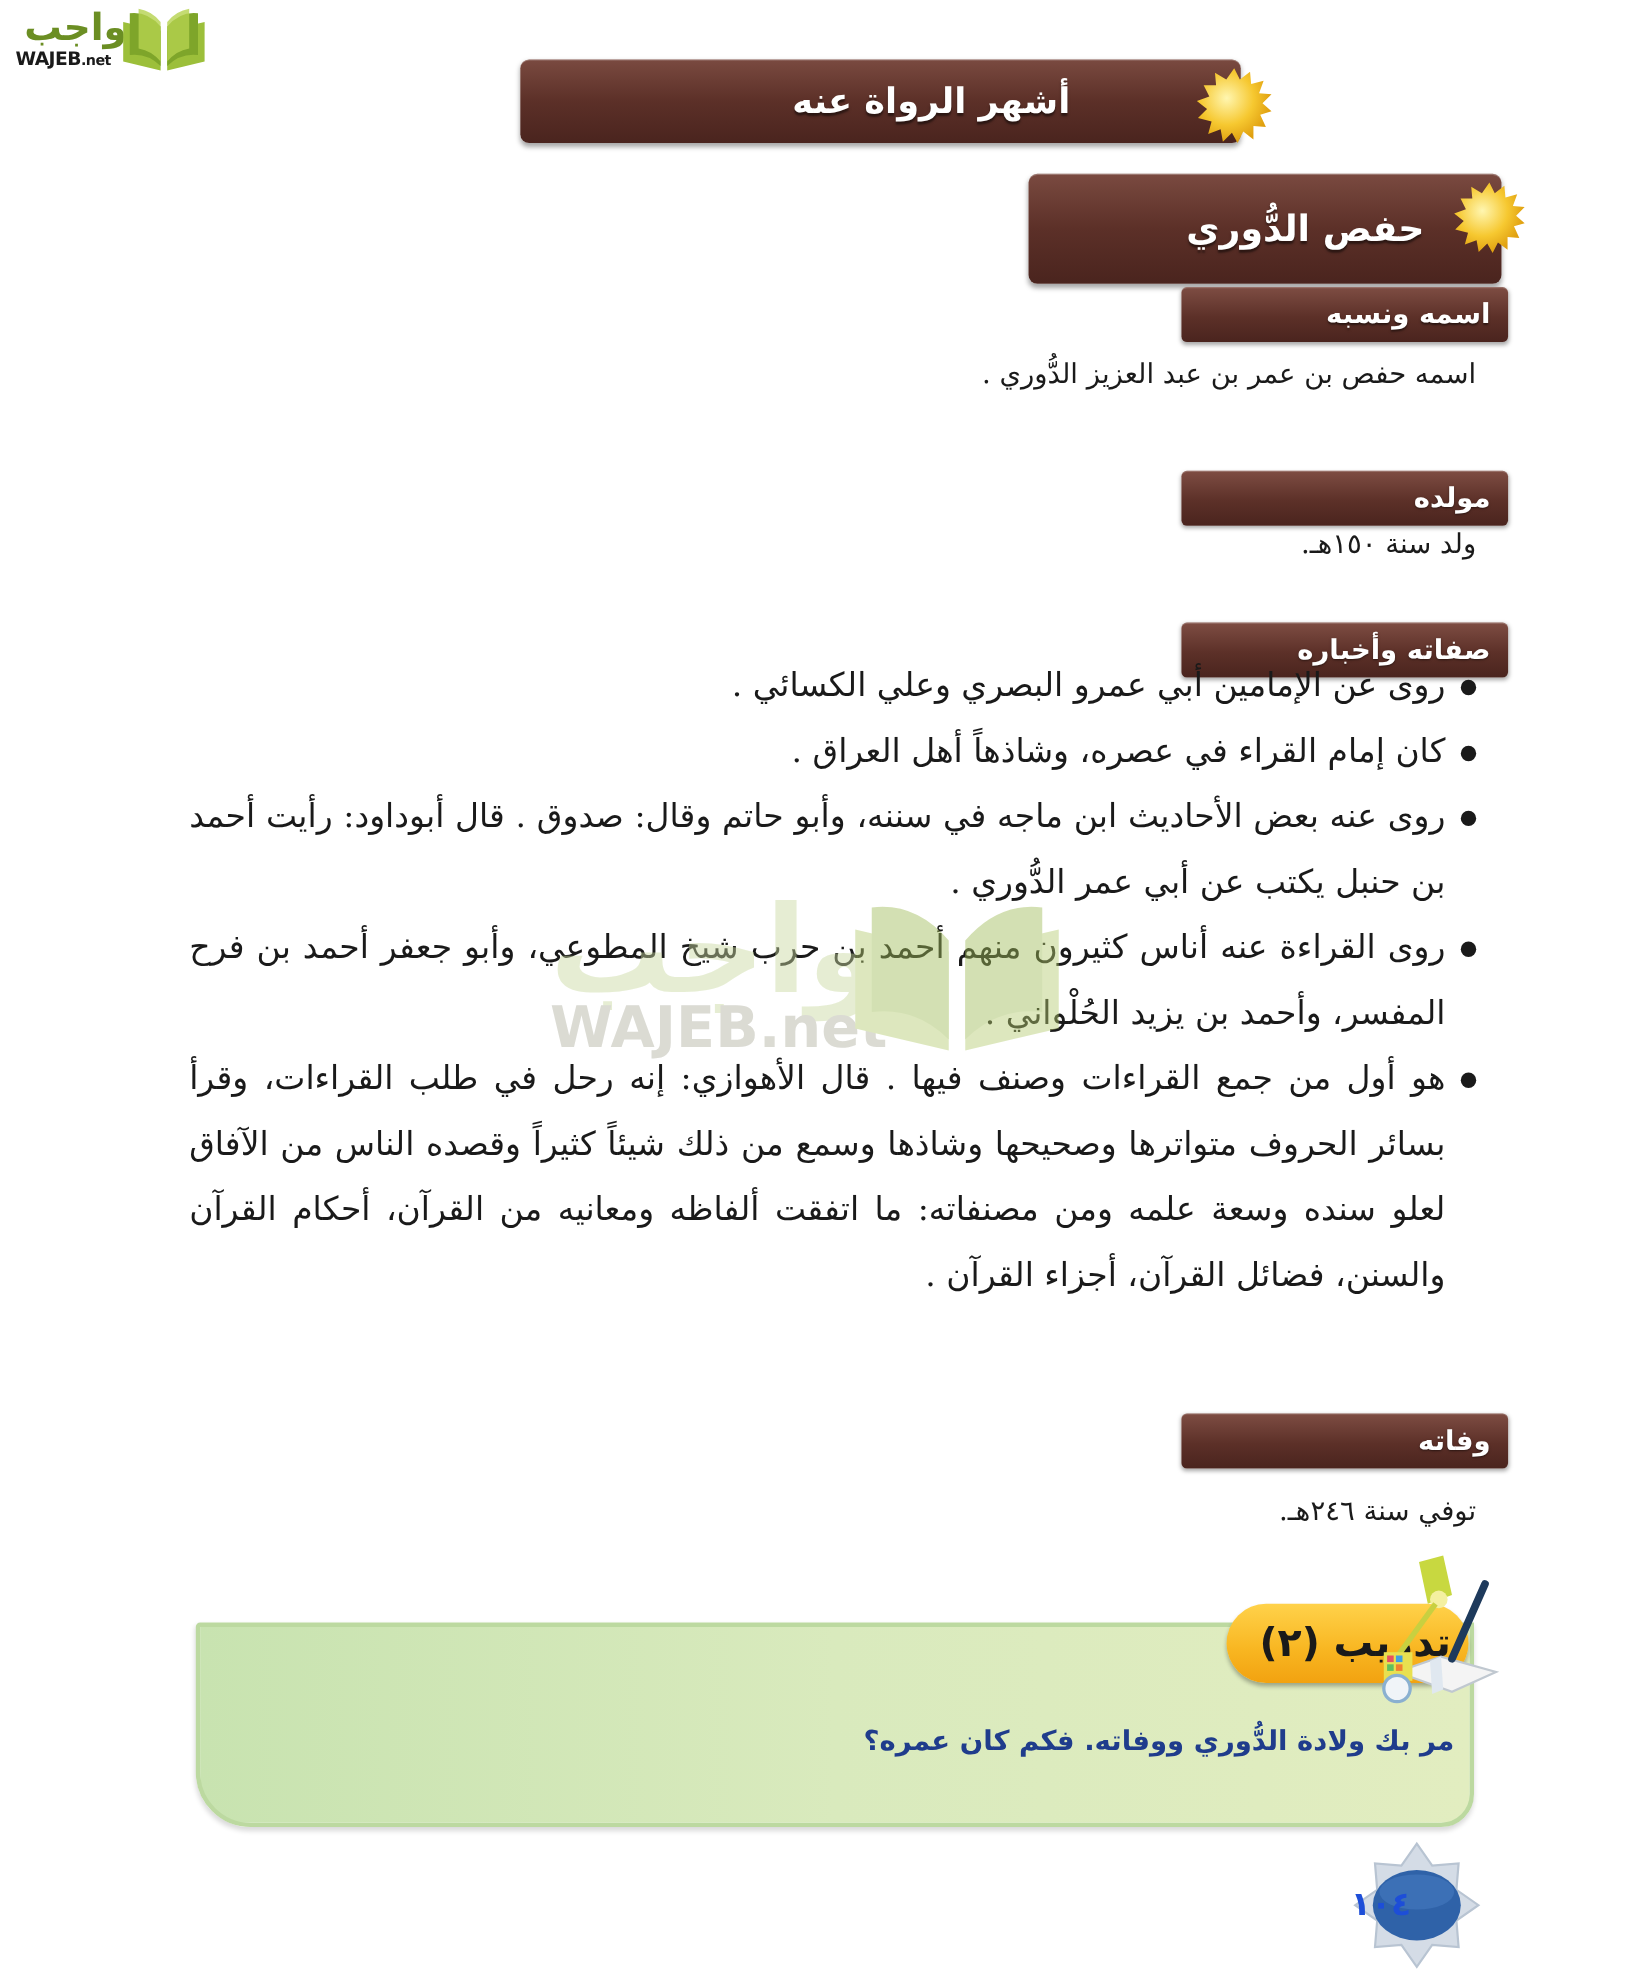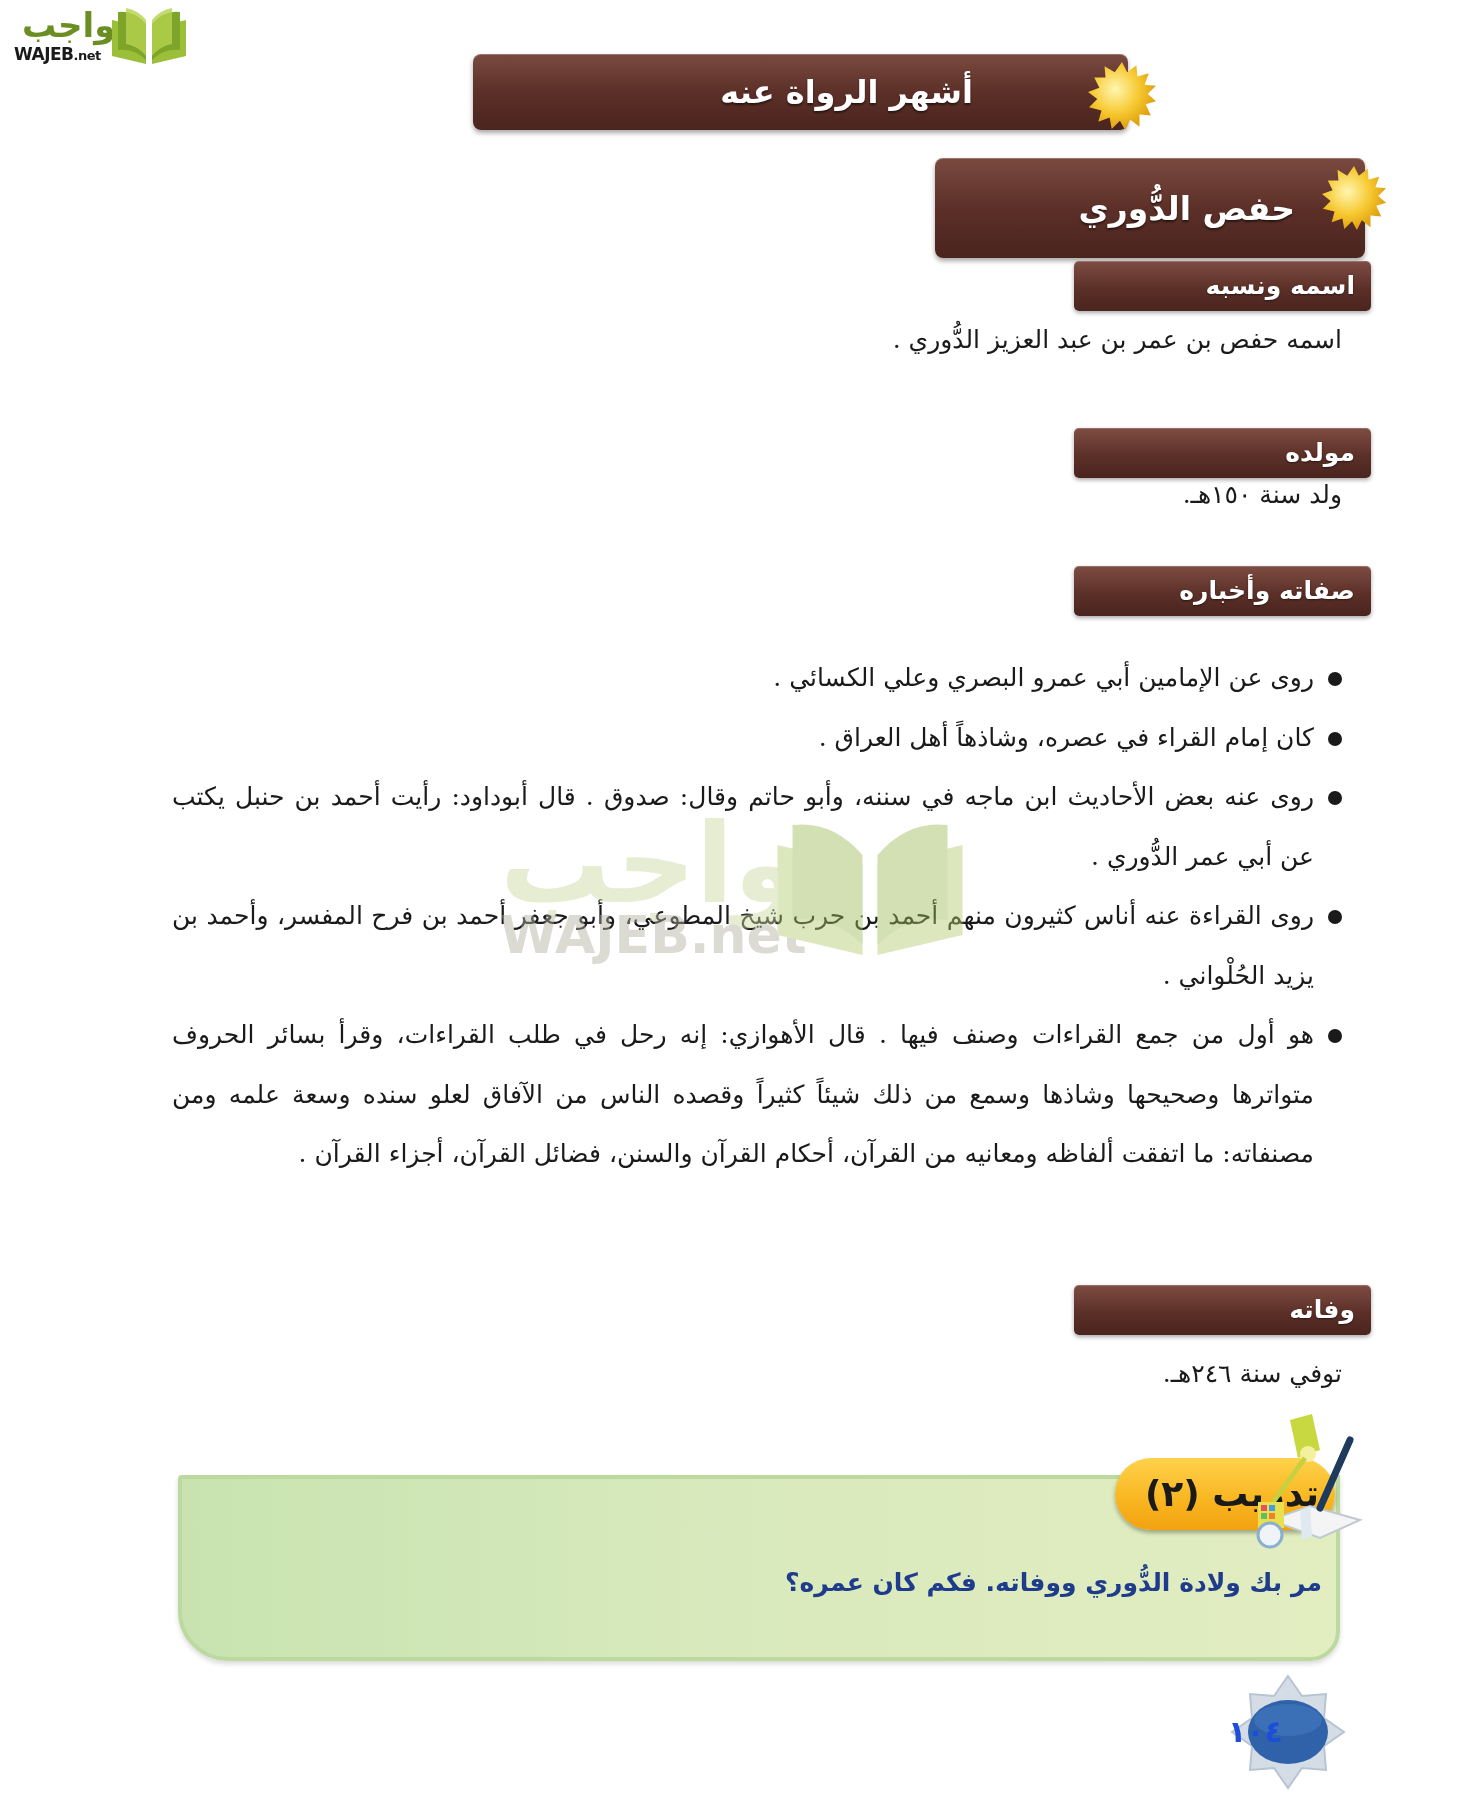--- a/index.html
+++ b/index.html
@@ -28,21 +28,21 @@
   .star { position: absolute; width: 70px; height: 70px; }
 
   .sub-banner { position: absolute; left: 1074px; width: 297px; height: 50px; border-radius: 5px;
                 background: linear-gradient(to bottom, #7e4d43 0%, #5c3028 55%, #4a241e 100%);
                 box-shadow: 0 2px 4px rgba(0,0,0,0.35), inset 0 1px 0 rgba(255,255,255,0.2);
                 direction: rtl; color: #fff; font-family: "DejaVu Sans", sans-serif; font-weight: bold; font-size: 25px;
                 padding-right: 16px; line-height: 50px; text-shadow: 0 1px 2px rgba(0,0,0,0.5); }
 
   
   .para { position: absolute; right: 140px; direction: rtl; font-size: 25px; line-height: 60px; white-space: nowrap; }
-  .bullets { position: absolute; right: 140px; top: 648px; width: 1170px; direction: rtl; list-style: none; font-size: 25px; }
+  .bullets { position: absolute; right: 140px; top: 594px; width: 1170px; direction: rtl; list-style: none; font-size: 30px; }
   .bullets li { position: relative; padding-right: 28px; line-height: 59.5px; text-align: justify; text-align-last: right; }
   .bullets li::before { content: ""; position: absolute; right: 0; top: 24px; width: 14px; height: 14px; border-radius: 50%; background: #1a1a1a; }
 
   
   .exercise { position: absolute; left: 178px; top: 1475px; width: 1162px; height: 186px;
               border-radius: 0 0 30px 50px; border-top-left-radius: 4px;
               background: linear-gradient(to right, #c8e3b0 0%, #d9eabd 50%, #e2edc0 100%);
               border: 4px solid #bcd9a0; box-shadow: 0 3px 5px rgba(0,0,0,0.15); }
   .ex-pill { position: absolute; left: 1115px; top: 1458px; width: 220px; height: 72px; border-radius: 36px;
              background: linear-gradient(to bottom, #ffd24a 0%, #f8b520 60%, #f2a210 100%);

